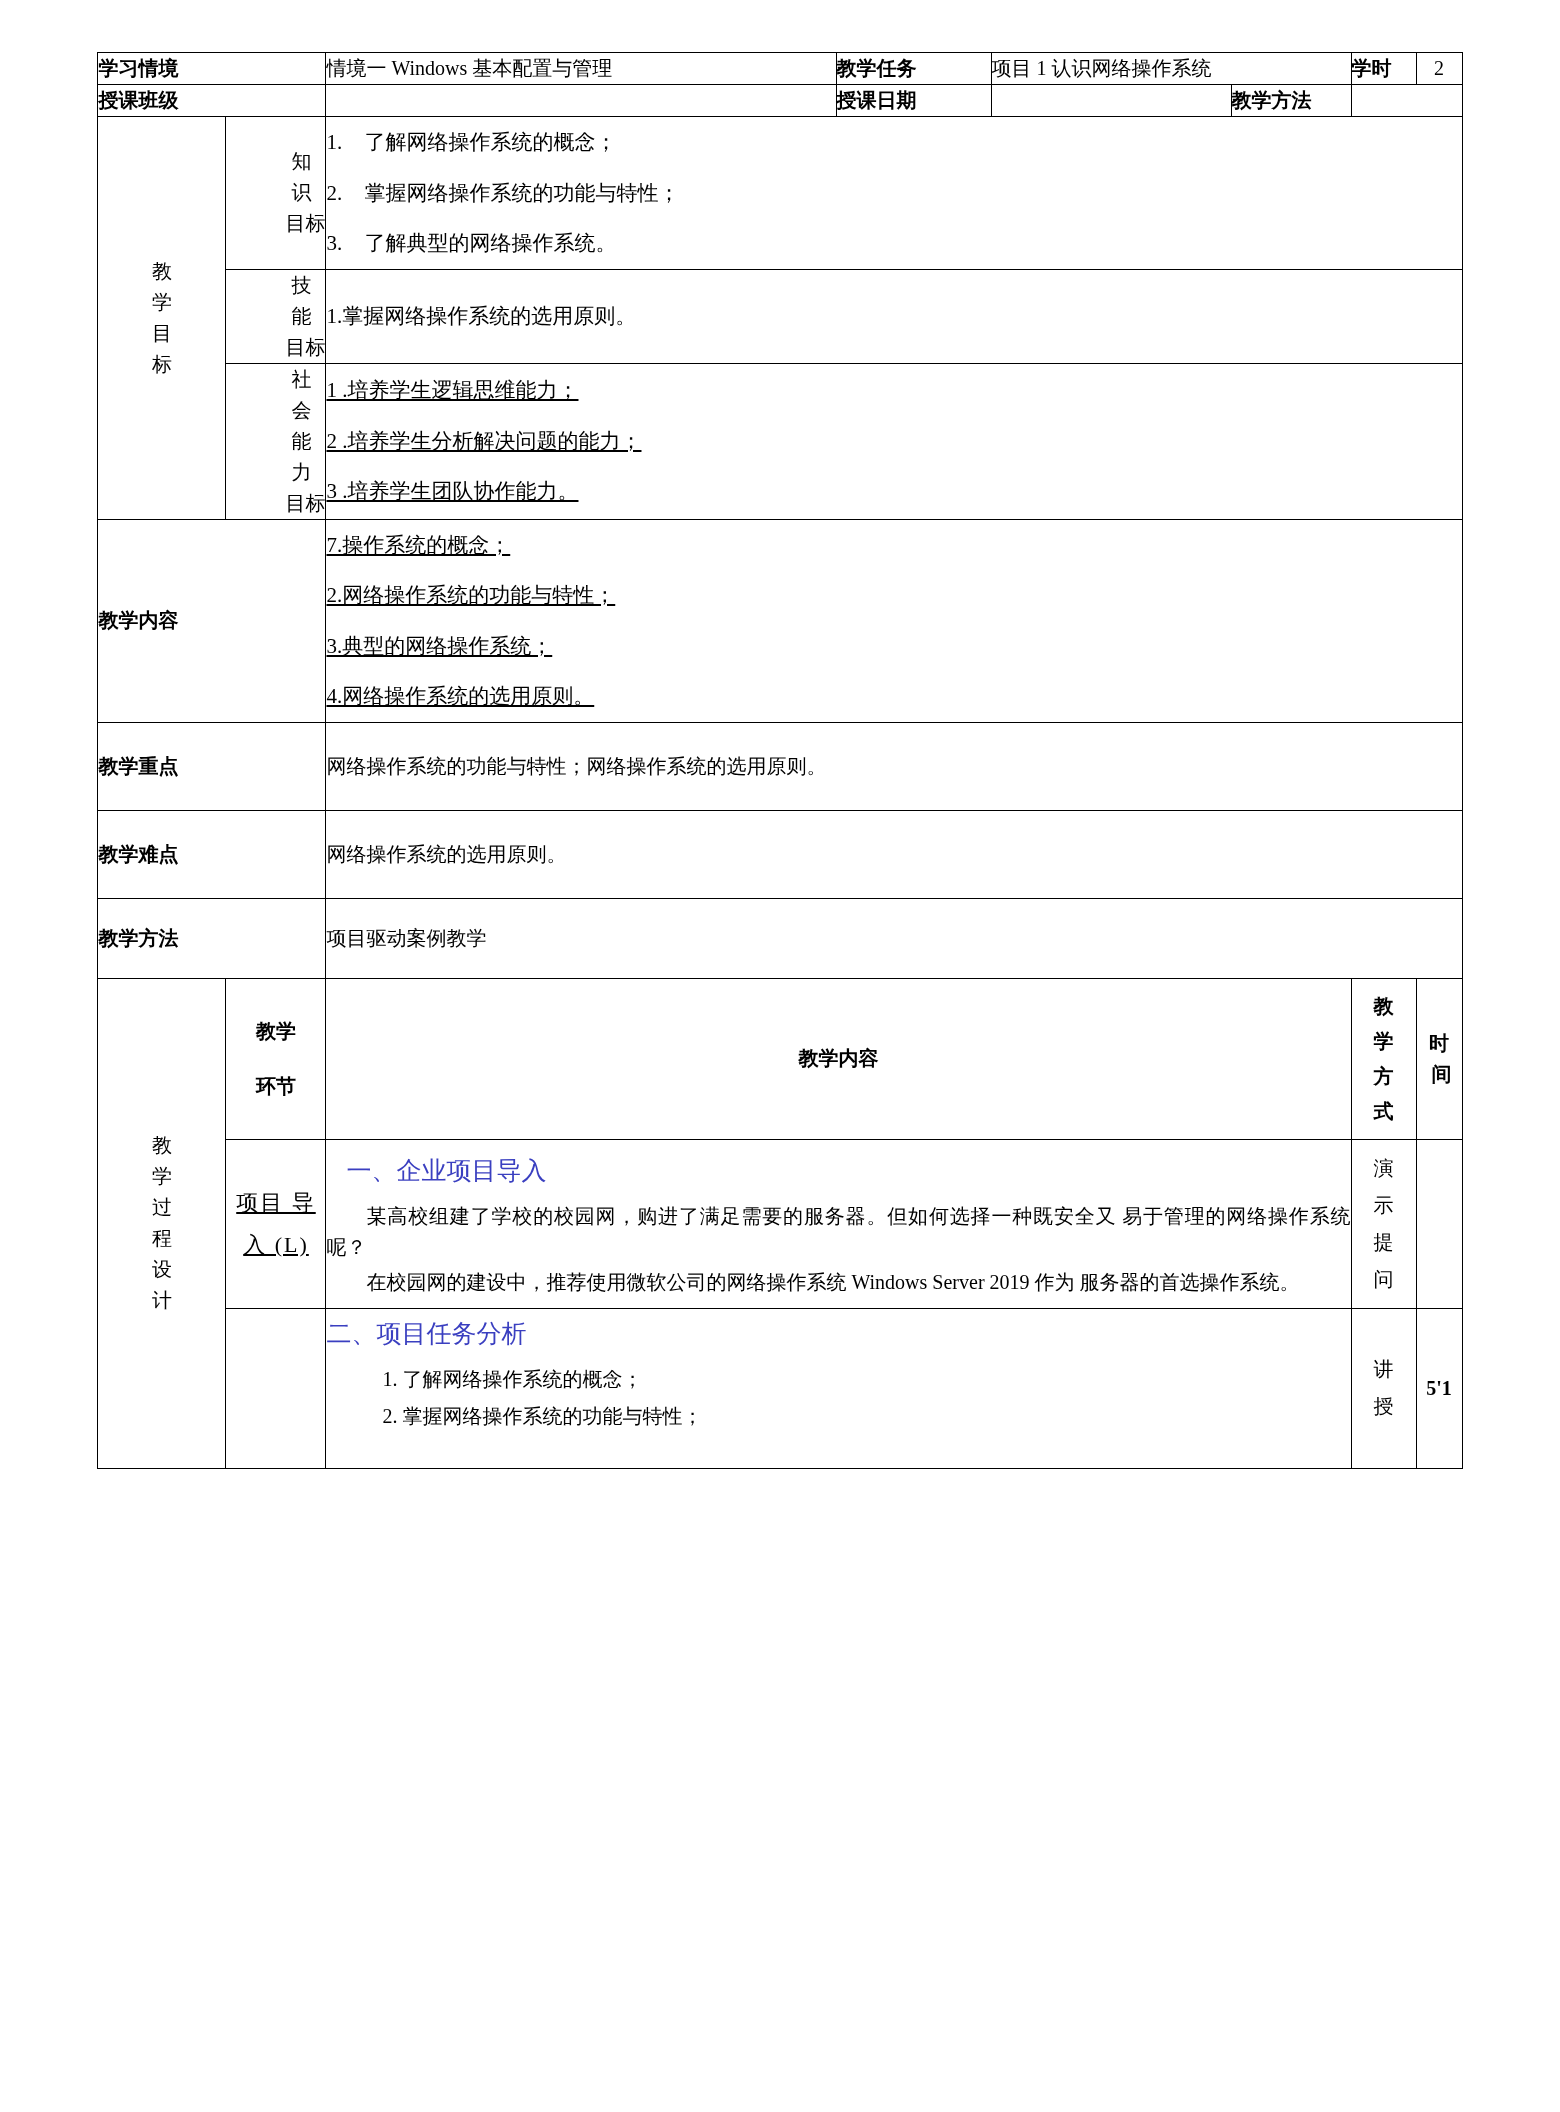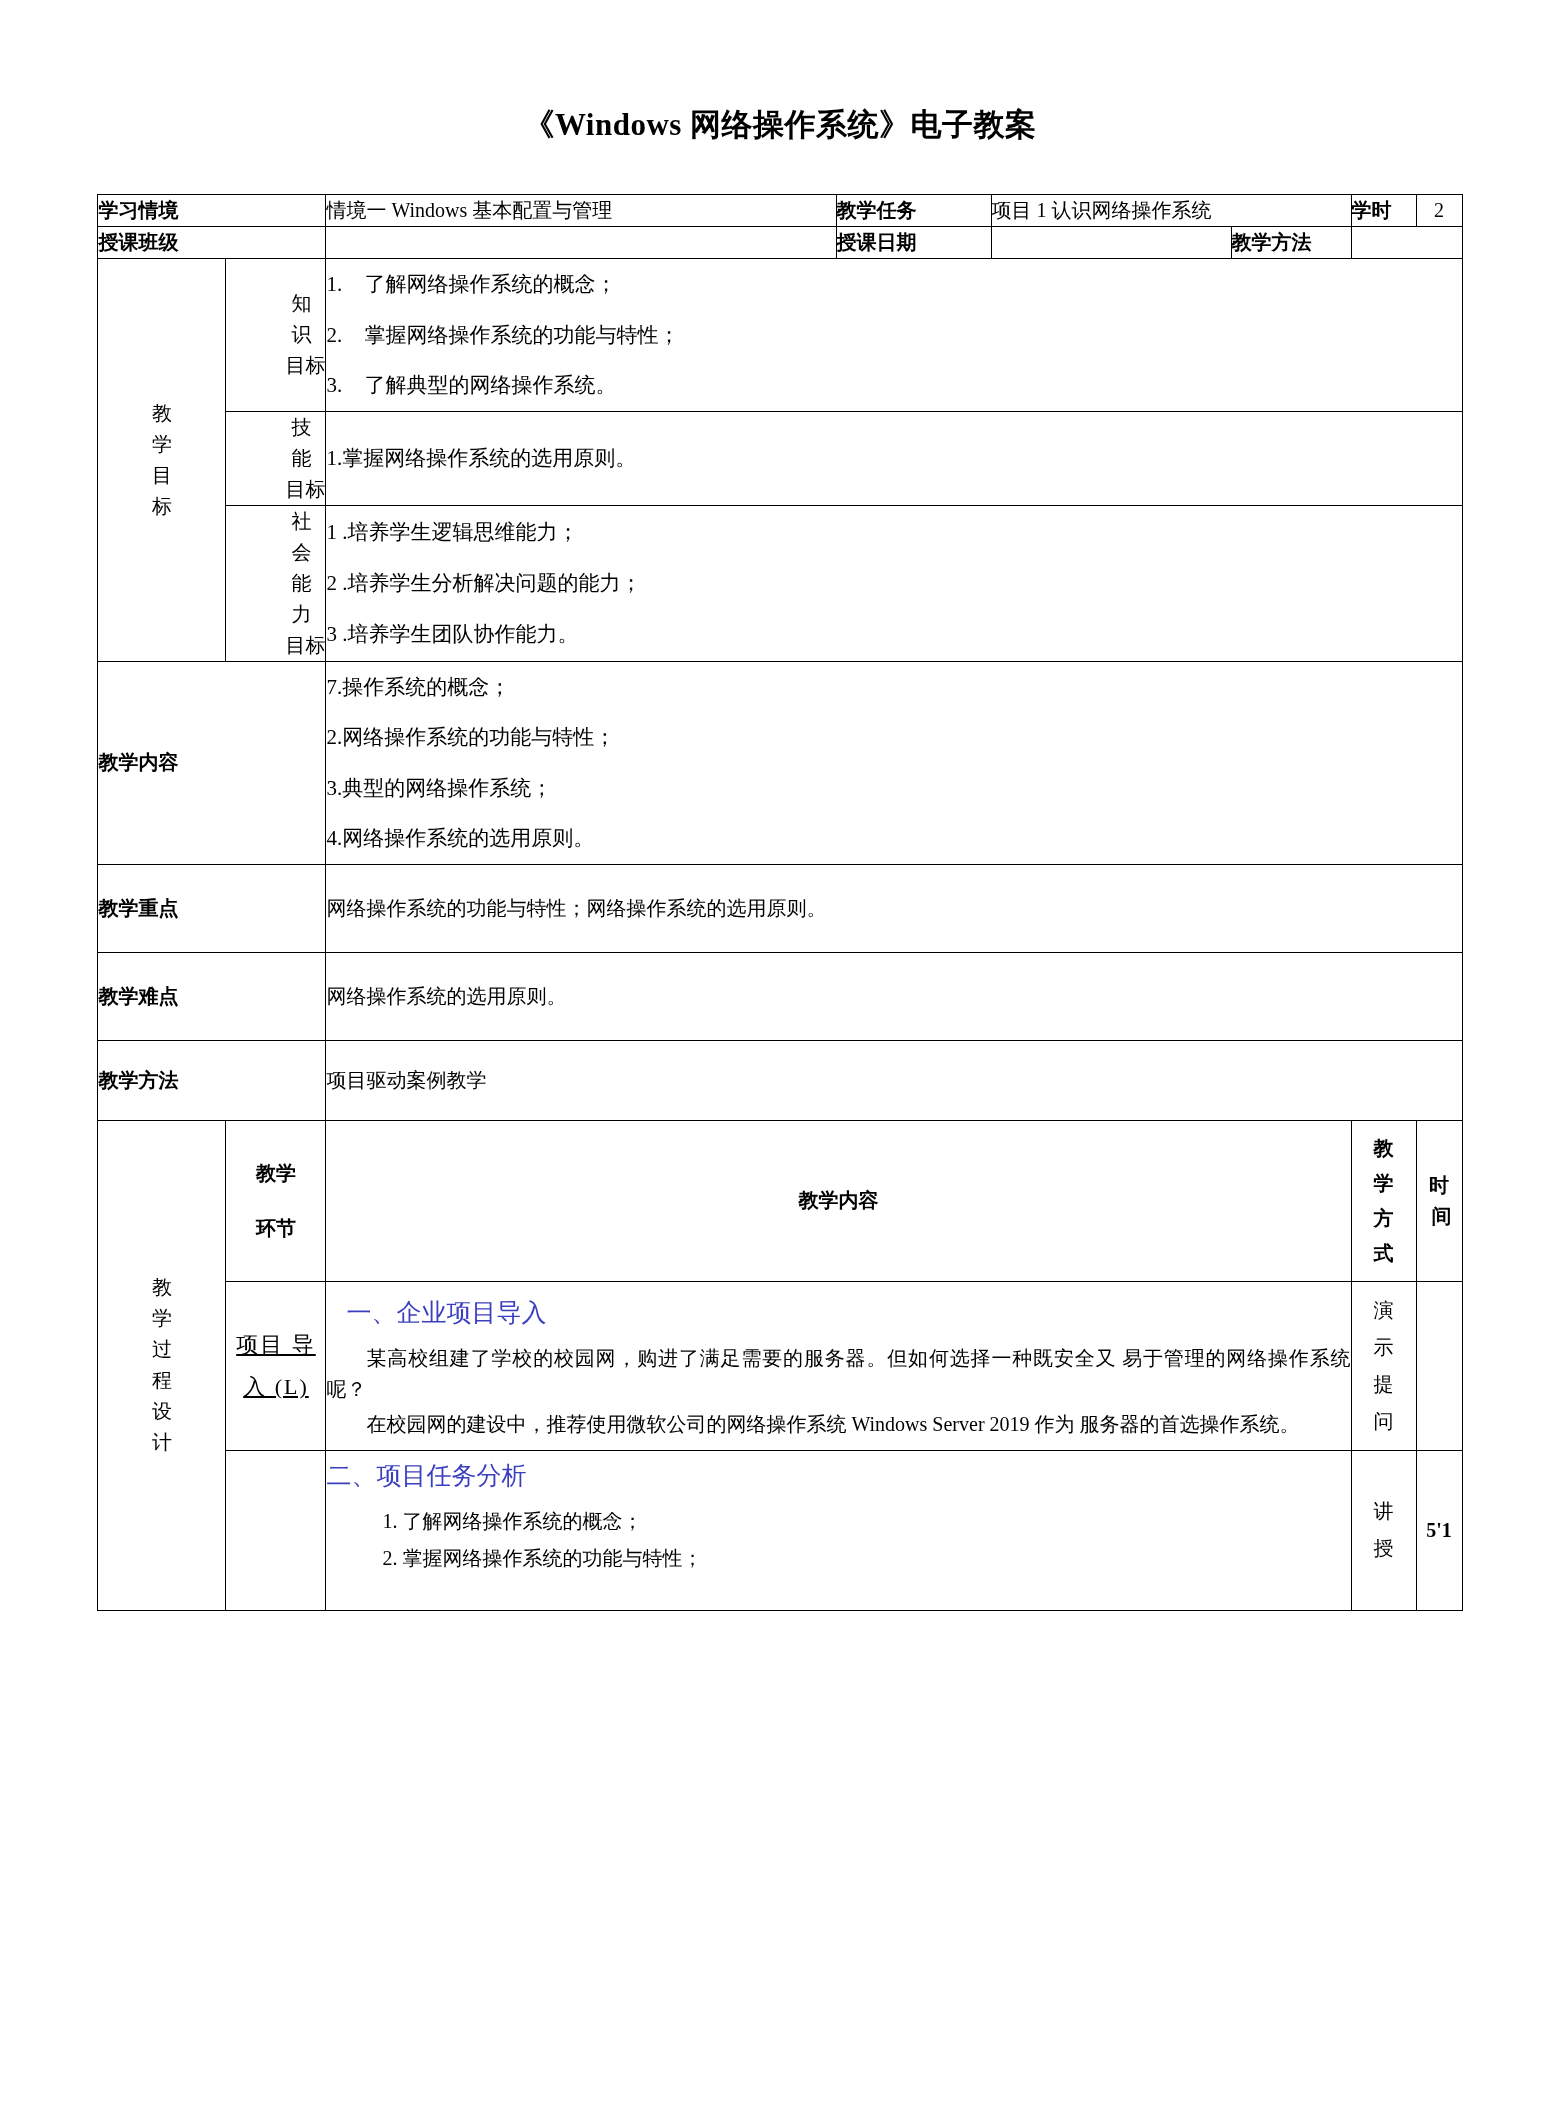--- a/index.html
+++ b/index.html
@@ -107,20 +107,21 @@
     font-size: 21px;
   }
   ul.numlist li .n {
     flex: 0 0 auto;
     min-width: 20px;
   }
   ul.plainlist {
     list-style: none;
     margin: 0;
     padding: 0;
+    text-decoration: underline;
   }
   ul.plainlist li {
     padding: 9px 0;
     font-size: 21px;
   }
 
   .cell-text {
     font-size: 21px;
     padding: 18px 16px;
   }
@@ -149,21 +150,20 @@
   }
   .sub-item {
     margin: 6px 0 6px 56px;
   }
 </style>
 </head>
 <body>
 
 <div class="page">
 
-  <div class="doc-title">《Windows 网络操作系统》电子教案</div>
 
   <table class="sheet">
     <colgroup>
       <col style="width:128px">
       <col style="width:100px">
       <col style="width:430px">
       <col style="width:80px">
       <col style="width:155px">
       <col style="width:240px">
       <col style="width:120px">

